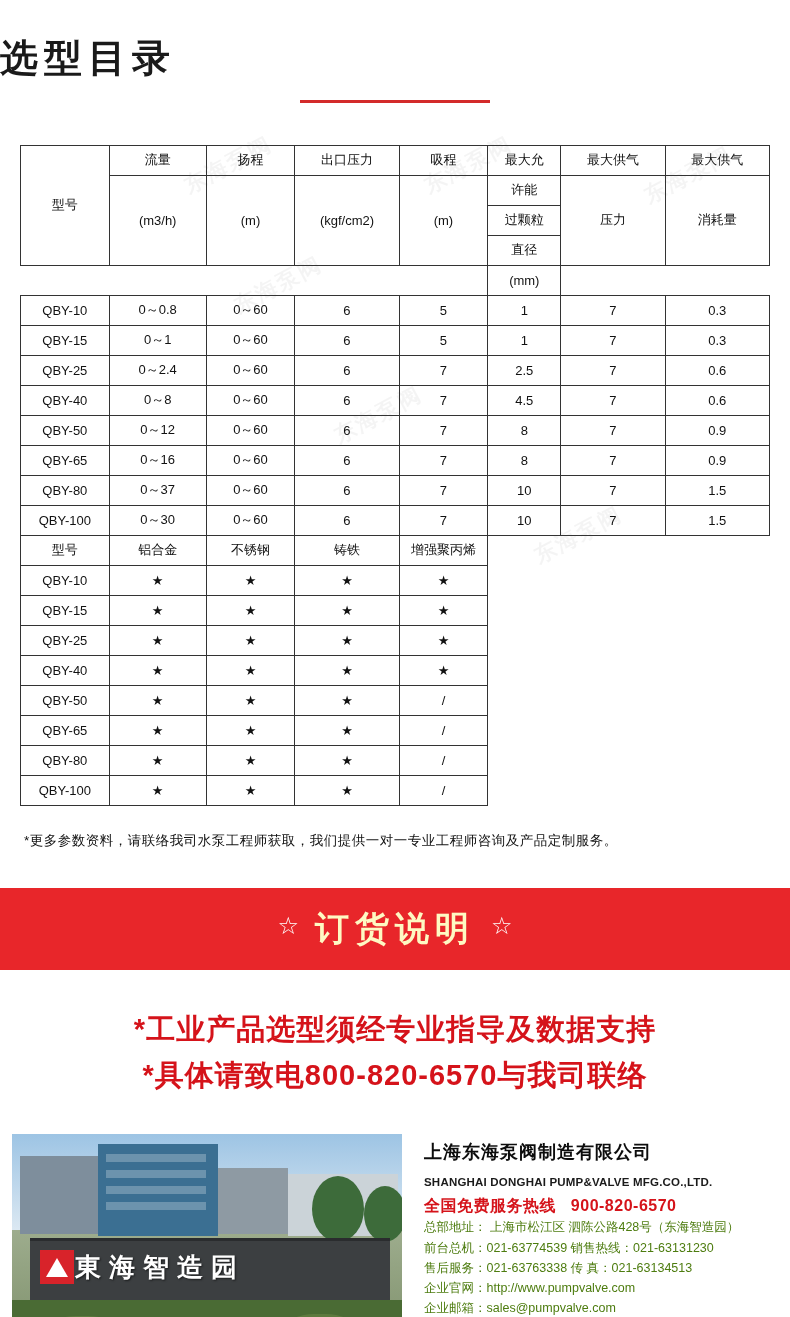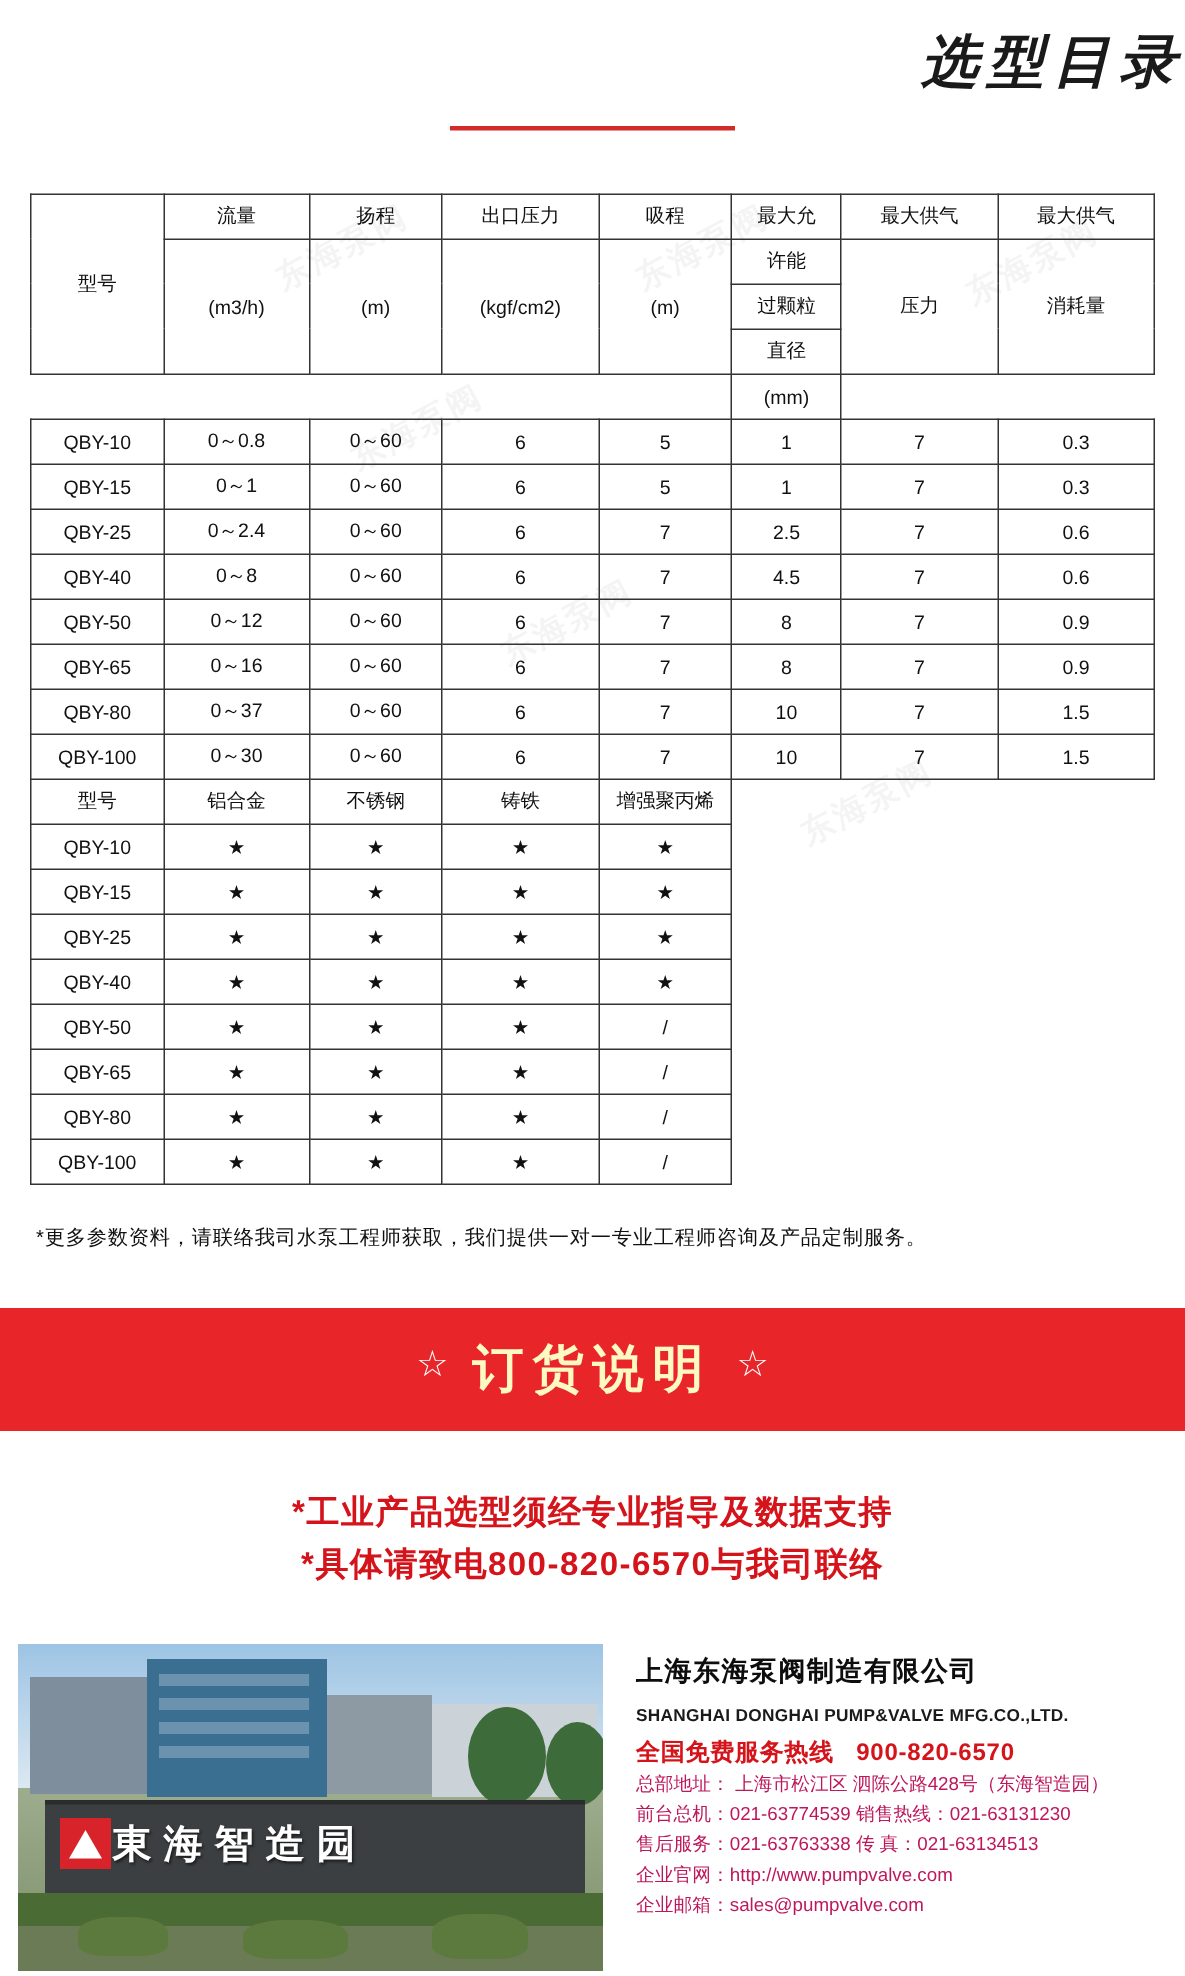--- a/index.html
+++ b/index.html
@@ -11,23 +11,22 @@
     width: 790px;
     height: 1317px;
     font-family: "Liberation Sans", sans-serif;
     color: #111;
     position: relative;
     overflow: hidden;
   }
 
   
   .page-title-wrap {
-    text-align: right;
-    padding-top: 20px;
-    font-style: italic;
+    text-align: left;
+    padding-top: 36px;
   }
   .page-title {
     font-size: 38px;
     font-weight: bold;
     letter-spacing: 6px;
     color: #1a1a1a;
     line-height: 1.2;
   }
   .title-rule {
     width: 190px;
@@ -110,21 +109,21 @@
     top: -3px;
   }
 
   
   .order-lines {
     text-align: center;
     padding: 36px 0 28px 0;
   }
   .order-line {
     color: #d5131a;
-    font-size: 22px;
+    font-size: 29px;
     font-weight: bold;
     letter-spacing: 1px;
     line-height: 1.6;
   }
 
   
   .footer {
     display: flex;
     margin: 8px 12px 0 12px;
     align-items: flex-start;
@@ -225,21 +224,21 @@
   }
   .hotline {
     margin-top: 8px;
     font-size: 16px;
     font-weight: bold;
     color: #d5131a;
     letter-spacing: 0.5px;
   }
   .contact-line {
     font-size: 12.5px;
-    color: #be185d;
+    color: #4d7c0f;
     line-height: 1.62;
     white-space: nowrap;
   }
 </style>
 </head>
 <body>
 
 <div class="wm" style="left:180px; top:150px;">东海泵阀</div>
 <div class="wm" style="left:420px; top:150px;">东海泵阀</div>
 <div class="wm" style="left:640px; top:160px;">东海泵阀</div>

